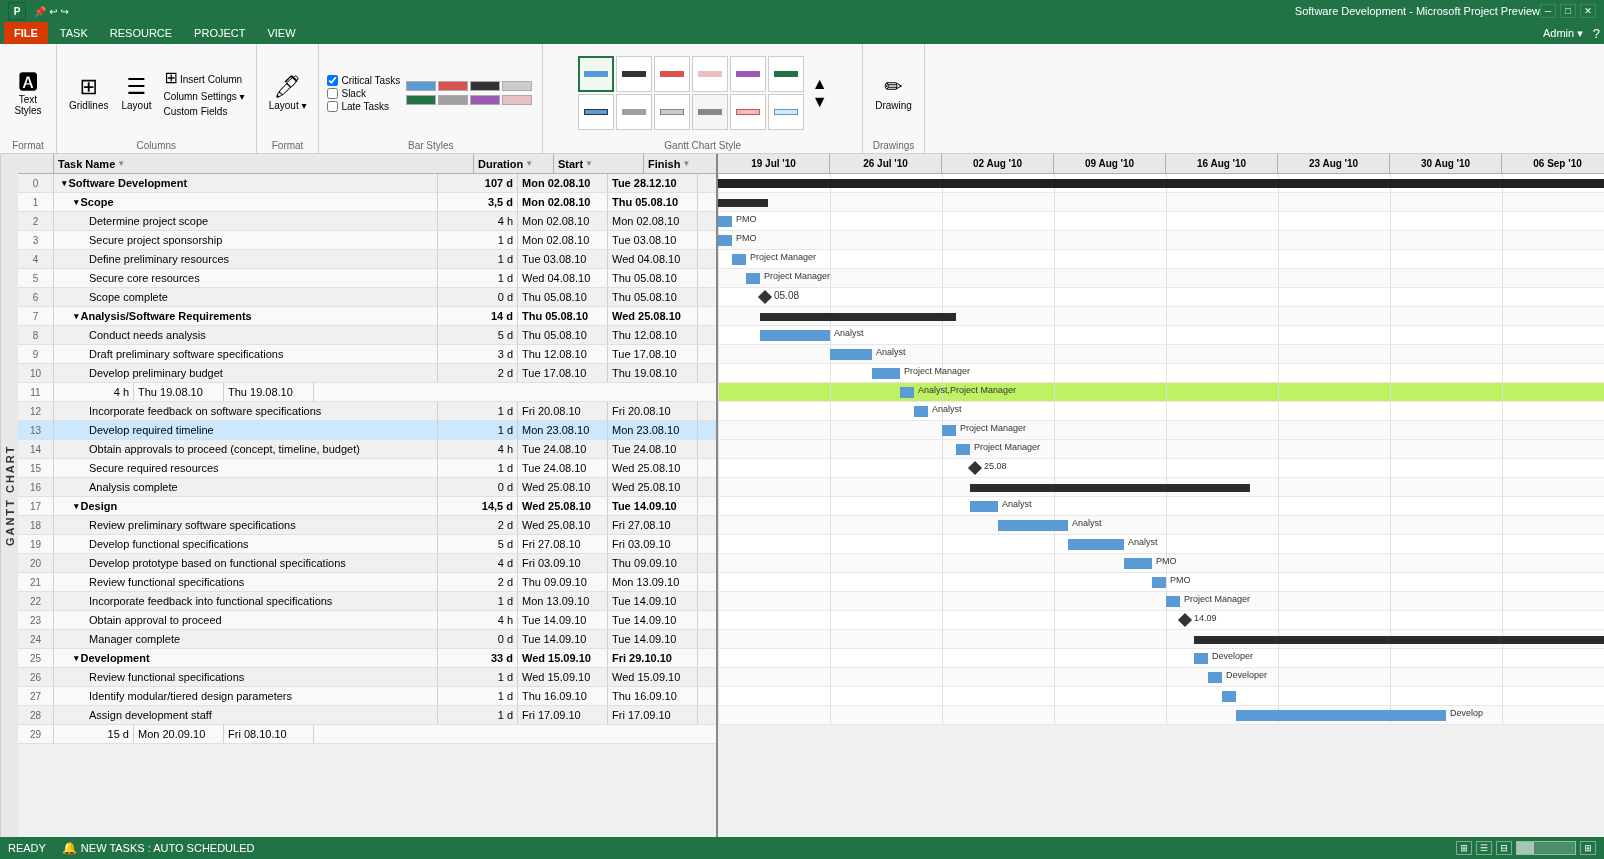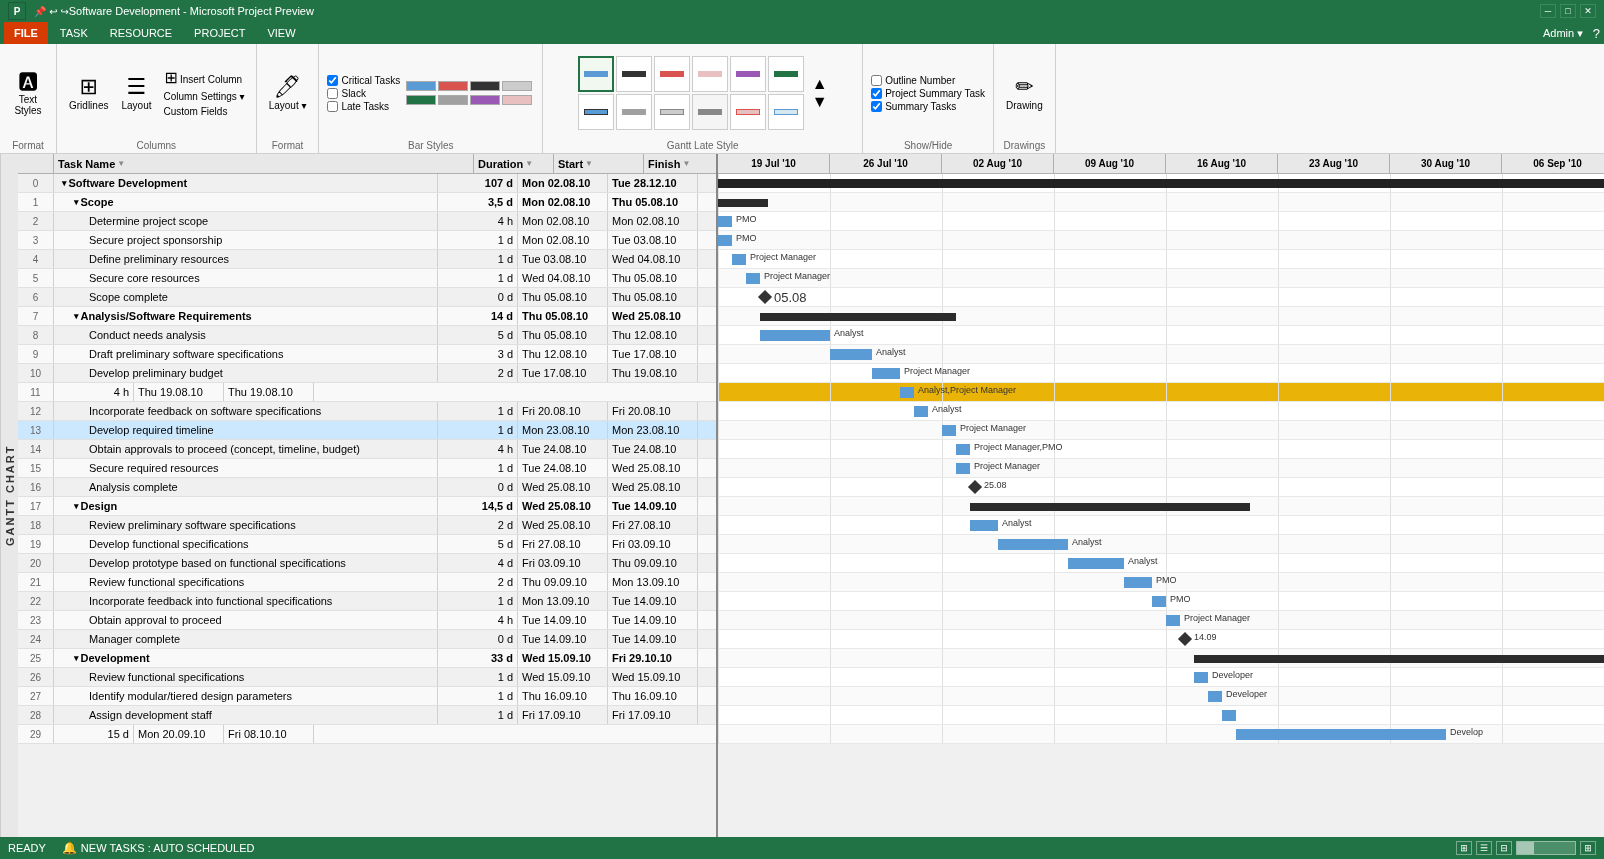--- a/index.html
+++ b/index.html
@@ -8,21 +8,21 @@
     
     .title-bar {
       height: 22px;
       background: #217346;
       display: flex;
       align-items: center;
       padding: 0 8px;
       color: white;
       font-size: 11px;
     }
-    .title-bar .title { flex: 1; text-align: left; }
+    .title-bar .title { flex: 1; text-align: right; }
     .title-bar .controls { display: flex; gap: 4px; }
     .title-bar .ctrl-btn { width: 16px; height: 14px; background: #217346; border: 1px solid #3a8a5c; display: flex; align-items: center; justify-content: center; cursor: pointer; font-size: 9px; color: white; }
 
     
     .menu-bar {
       height: 22px;
       background: #217346;
       display: flex;
       align-items: center;
       padding: 0 4px;
@@ -452,42 +452,23 @@
             <div style="width:36px;height:36px;border:1px solid #ccc;background:#fff;display:flex;align-items:center;justify-content:center;">
               <div style="width:24px;height:6px;background:#d4e8f0;border:1px solid #5b9bd5;"></div>
             </div>
           </div>
         </div>
         <div style="display:flex;flex-direction:column;justify-content:center;margin-left:4px;">
           <div style="font-size:16px;cursor:pointer;">▲</div>
           <div style="font-size:16px;cursor:pointer;">▼</div>
         </div>
       </div>
-      <div class="ribbon-group-label">Gantt Late Style</div>
-    </div>
-
-    <div class="ribbon-group">
-      <div class="ribbon-group-content">
-        <div style="display:flex;flex-direction:column;gap:2px;padding:4px 0;">
-          <label class="checkbox-item">
-            <input type="checkbox" style="">
-            <span>Outline Number</span>
-          </label>
-          <label class="checkbox-item">
-            <input type="checkbox" checked="" style="">
-            <span>Project Summary Task</span>
-          </label>
-          <label class="checkbox-item">
-            <input type="checkbox" checked="" style="">
-            <span>Summary Tasks</span>
-          </label>
-        </div>
-      </div>
-      <div class="ribbon-group-label">Show/Hide</div>
-    </div>
+      <div class="ribbon-group-label">Gantt Chart Style</div>
+    </div>
+
 
     <div class="ribbon-group">
       <div class="ribbon-group-content">
         <div class="ribbon-btn">
           <div class="icon">✏</div>
           <div class="label">Drawing</div>
         </div>
       </div>
       <div class="ribbon-group-label">Drawings</div>
     </div>
@@ -903,21 +884,21 @@
         <div class="gantt-row" style="height: 19px; border-bottom: 1px solid rgb(232, 232, 232); position: relative; background: white;">
           <div style="position: absolute; left: 0px; top: 0px; bottom: 0px; width: 1px; background: rgb(224, 224, 224);"></div>
           <div style="position: absolute; left: 112px; top: 0px; bottom: 0px; width: 1px; background: rgb(224, 224, 224);"></div>
           <div style="position: absolute; left: 224px; top: 0px; bottom: 0px; width: 1px; background: rgb(224, 224, 224);"></div>
           <div style="position: absolute; left: 336px; top: 0px; bottom: 0px; width: 1px; background: rgb(224, 224, 224);"></div>
           <div style="position: absolute; left: 448px; top: 0px; bottom: 0px; width: 1px; background: rgb(224, 224, 224);"></div>
           <div style="position: absolute; left: 560px; top: 0px; bottom: 0px; width: 1px; background: rgb(224, 224, 224);"></div>
           <div style="position: absolute; left: 672px; top: 0px; bottom: 0px; width: 1px; background: rgb(224, 224, 224);"></div>
           <div style="position: absolute; left: 784px; top: 0px; bottom: 0px; width: 1px; background: rgb(224, 224, 224);"></div>
           <div style="position: absolute; left: 42px; top: 4px; width: 10px; height: 10px; background: rgb(51, 51, 51); transform: rotate(45deg);"></div>
-          <div style="position: absolute; left: 56px; top: 2px; font-size: 13px; color: rgb(51, 51, 51); white-space: nowrap;">05.08</div>
+          <div style="position: absolute; left: 56px; top: 2px; font-size: 10px; color: rgb(51, 51, 51); white-space: nowrap;">05.08</div>
         </div>
         <div class="gantt-row" style="height: 19px; border-bottom: 1px solid rgb(232, 232, 232); position: relative; background: rgb(250, 250, 250);">
           <div style="position: absolute; left: 0px; top: 0px; bottom: 0px; width: 1px; background: rgb(224, 224, 224);"></div>
           <div style="position: absolute; left: 112px; top: 0px; bottom: 0px; width: 1px; background: rgb(224, 224, 224);"></div>
           <div style="position: absolute; left: 224px; top: 0px; bottom: 0px; width: 1px; background: rgb(224, 224, 224);"></div>
           <div style="position: absolute; left: 336px; top: 0px; bottom: 0px; width: 1px; background: rgb(224, 224, 224);"></div>
           <div style="position: absolute; left: 448px; top: 0px; bottom: 0px; width: 1px; background: rgb(224, 224, 224);"></div>
           <div style="position: absolute; left: 560px; top: 0px; bottom: 0px; width: 1px; background: rgb(224, 224, 224);"></div>
           <div style="position: absolute; left: 672px; top: 0px; bottom: 0px; width: 1px; background: rgb(224, 224, 224);"></div>
           <div style="position: absolute; left: 784px; top: 0px; bottom: 0px; width: 1px; background: rgb(224, 224, 224);"></div>
@@ -952,21 +933,21 @@
           <div style="position: absolute; left: 112px; top: 0px; bottom: 0px; width: 1px; background: rgb(224, 224, 224);"></div>
           <div style="position: absolute; left: 224px; top: 0px; bottom: 0px; width: 1px; background: rgb(224, 224, 224);"></div>
           <div style="position: absolute; left: 336px; top: 0px; bottom: 0px; width: 1px; background: rgb(224, 224, 224);"></div>
           <div style="position: absolute; left: 448px; top: 0px; bottom: 0px; width: 1px; background: rgb(224, 224, 224);"></div>
           <div style="position: absolute; left: 560px; top: 0px; bottom: 0px; width: 1px; background: rgb(224, 224, 224);"></div>
           <div style="position: absolute; left: 672px; top: 0px; bottom: 0px; width: 1px; background: rgb(224, 224, 224);"></div>
           <div style="position: absolute; left: 784px; top: 0px; bottom: 0px; width: 1px; background: rgb(224, 224, 224);"></div>
           <div style="position: absolute; left: 154px; top: 4px; width: 28px; height: 11px; background: rgb(91, 155, 213);"></div>
           <div style="position: absolute; left: 186px; top: 2px; font-size: 9px; color: rgb(51, 51, 51); white-space: nowrap;">Project Manager</div>
         </div>
-        <div class="gantt-row" style="height: 19px; border-bottom: 1px solid rgb(232, 232, 232); position: relative; background: #eab308;">
+        <div class="gantt-row" style="height: 19px; border-bottom: 1px solid rgb(232, 232, 232); position: relative; background: #bef264;">
           <div style="position: absolute; left: 0px; top: 0px; bottom: 0px; width: 1px; background: rgb(224, 224, 224);"></div>
           <div style="position: absolute; left: 112px; top: 0px; bottom: 0px; width: 1px; background: rgb(224, 224, 224);"></div>
           <div style="position: absolute; left: 224px; top: 0px; bottom: 0px; width: 1px; background: rgb(224, 224, 224);"></div>
           <div style="position: absolute; left: 336px; top: 0px; bottom: 0px; width: 1px; background: rgb(224, 224, 224);"></div>
           <div style="position: absolute; left: 448px; top: 0px; bottom: 0px; width: 1px; background: rgb(224, 224, 224);"></div>
           <div style="position: absolute; left: 560px; top: 0px; bottom: 0px; width: 1px; background: rgb(224, 224, 224);"></div>
           <div style="position: absolute; left: 672px; top: 0px; bottom: 0px; width: 1px; background: rgb(224, 224, 224);"></div>
           <div style="position: absolute; left: 784px; top: 0px; bottom: 0px; width: 1px; background: rgb(224, 224, 224);"></div>
           <div style="position: absolute; left: 182px; top: 4px; width: 14px; height: 11px; background: rgb(91, 155, 213);"></div>
           <div style="position: absolute; left: 200px; top: 2px; font-size: 9px; color: rgb(51, 51, 51); white-space: nowrap;">Analyst,Project Manager</div>
@@ -987,32 +968,20 @@
           <div style="position: absolute; left: 0px; top: 0px; bottom: 0px; width: 1px; background: rgb(224, 224, 224);"></div>
           <div style="position: absolute; left: 112px; top: 0px; bottom: 0px; width: 1px; background: rgb(224, 224, 224);"></div>
           <div style="position: absolute; left: 224px; top: 0px; bottom: 0px; width: 1px; background: rgb(224, 224, 224);"></div>
           <div style="position: absolute; left: 336px; top: 0px; bottom: 0px; width: 1px; background: rgb(224, 224, 224);"></div>
           <div style="position: absolute; left: 448px; top: 0px; bottom: 0px; width: 1px; background: rgb(224, 224, 224);"></div>
           <div style="position: absolute; left: 560px; top: 0px; bottom: 0px; width: 1px; background: rgb(224, 224, 224);"></div>
           <div style="position: absolute; left: 672px; top: 0px; bottom: 0px; width: 1px; background: rgb(224, 224, 224);"></div>
           <div style="position: absolute; left: 784px; top: 0px; bottom: 0px; width: 1px; background: rgb(224, 224, 224);"></div>
           <div style="position: absolute; left: 224px; top: 4px; width: 14px; height: 11px; background: rgb(91, 155, 213);"></div>
           <div style="position: absolute; left: 242px; top: 2px; font-size: 9px; color: rgb(51, 51, 51); white-space: nowrap;">Project Manager</div>
-        </div>
-        <div class="gantt-row" style="height: 19px; border-bottom: 1px solid rgb(232, 232, 232); position: relative; background: white;">
-          <div style="position: absolute; left: 0px; top: 0px; bottom: 0px; width: 1px; background: rgb(224, 224, 224);"></div>
-          <div style="position: absolute; left: 112px; top: 0px; bottom: 0px; width: 1px; background: rgb(224, 224, 224);"></div>
-          <div style="position: absolute; left: 224px; top: 0px; bottom: 0px; width: 1px; background: rgb(224, 224, 224);"></div>
-          <div style="position: absolute; left: 336px; top: 0px; bottom: 0px; width: 1px; background: rgb(224, 224, 224);"></div>
-          <div style="position: absolute; left: 448px; top: 0px; bottom: 0px; width: 1px; background: rgb(224, 224, 224);"></div>
-          <div style="position: absolute; left: 560px; top: 0px; bottom: 0px; width: 1px; background: rgb(224, 224, 224);"></div>
-          <div style="position: absolute; left: 672px; top: 0px; bottom: 0px; width: 1px; background: rgb(224, 224, 224);"></div>
-          <div style="position: absolute; left: 784px; top: 0px; bottom: 0px; width: 1px; background: rgb(224, 224, 224);"></div>
-          <div style="position: absolute; left: 238px; top: 4px; width: 14px; height: 11px; background: rgb(91, 155, 213);"></div>
-          <div style="position: absolute; left: 256px; top: 2px; font-size: 9px; color: rgb(51, 51, 51); white-space: nowrap;">Project Manager,PMO</div>
         </div>
         <div class="gantt-row" style="height: 19px; border-bottom: 1px solid rgb(232, 232, 232); position: relative; background: rgb(250, 250, 250);">
           <div style="position: absolute; left: 0px; top: 0px; bottom: 0px; width: 1px; background: rgb(224, 224, 224);"></div>
           <div style="position: absolute; left: 112px; top: 0px; bottom: 0px; width: 1px; background: rgb(224, 224, 224);"></div>
           <div style="position: absolute; left: 224px; top: 0px; bottom: 0px; width: 1px; background: rgb(224, 224, 224);"></div>
           <div style="position: absolute; left: 336px; top: 0px; bottom: 0px; width: 1px; background: rgb(224, 224, 224);"></div>
           <div style="position: absolute; left: 448px; top: 0px; bottom: 0px; width: 1px; background: rgb(224, 224, 224);"></div>
           <div style="position: absolute; left: 560px; top: 0px; bottom: 0px; width: 1px; background: rgb(224, 224, 224);"></div>
           <div style="position: absolute; left: 672px; top: 0px; bottom: 0px; width: 1px; background: rgb(224, 224, 224);"></div>
           <div style="position: absolute; left: 784px; top: 0px; bottom: 0px; width: 1px; background: rgb(224, 224, 224);"></div>

